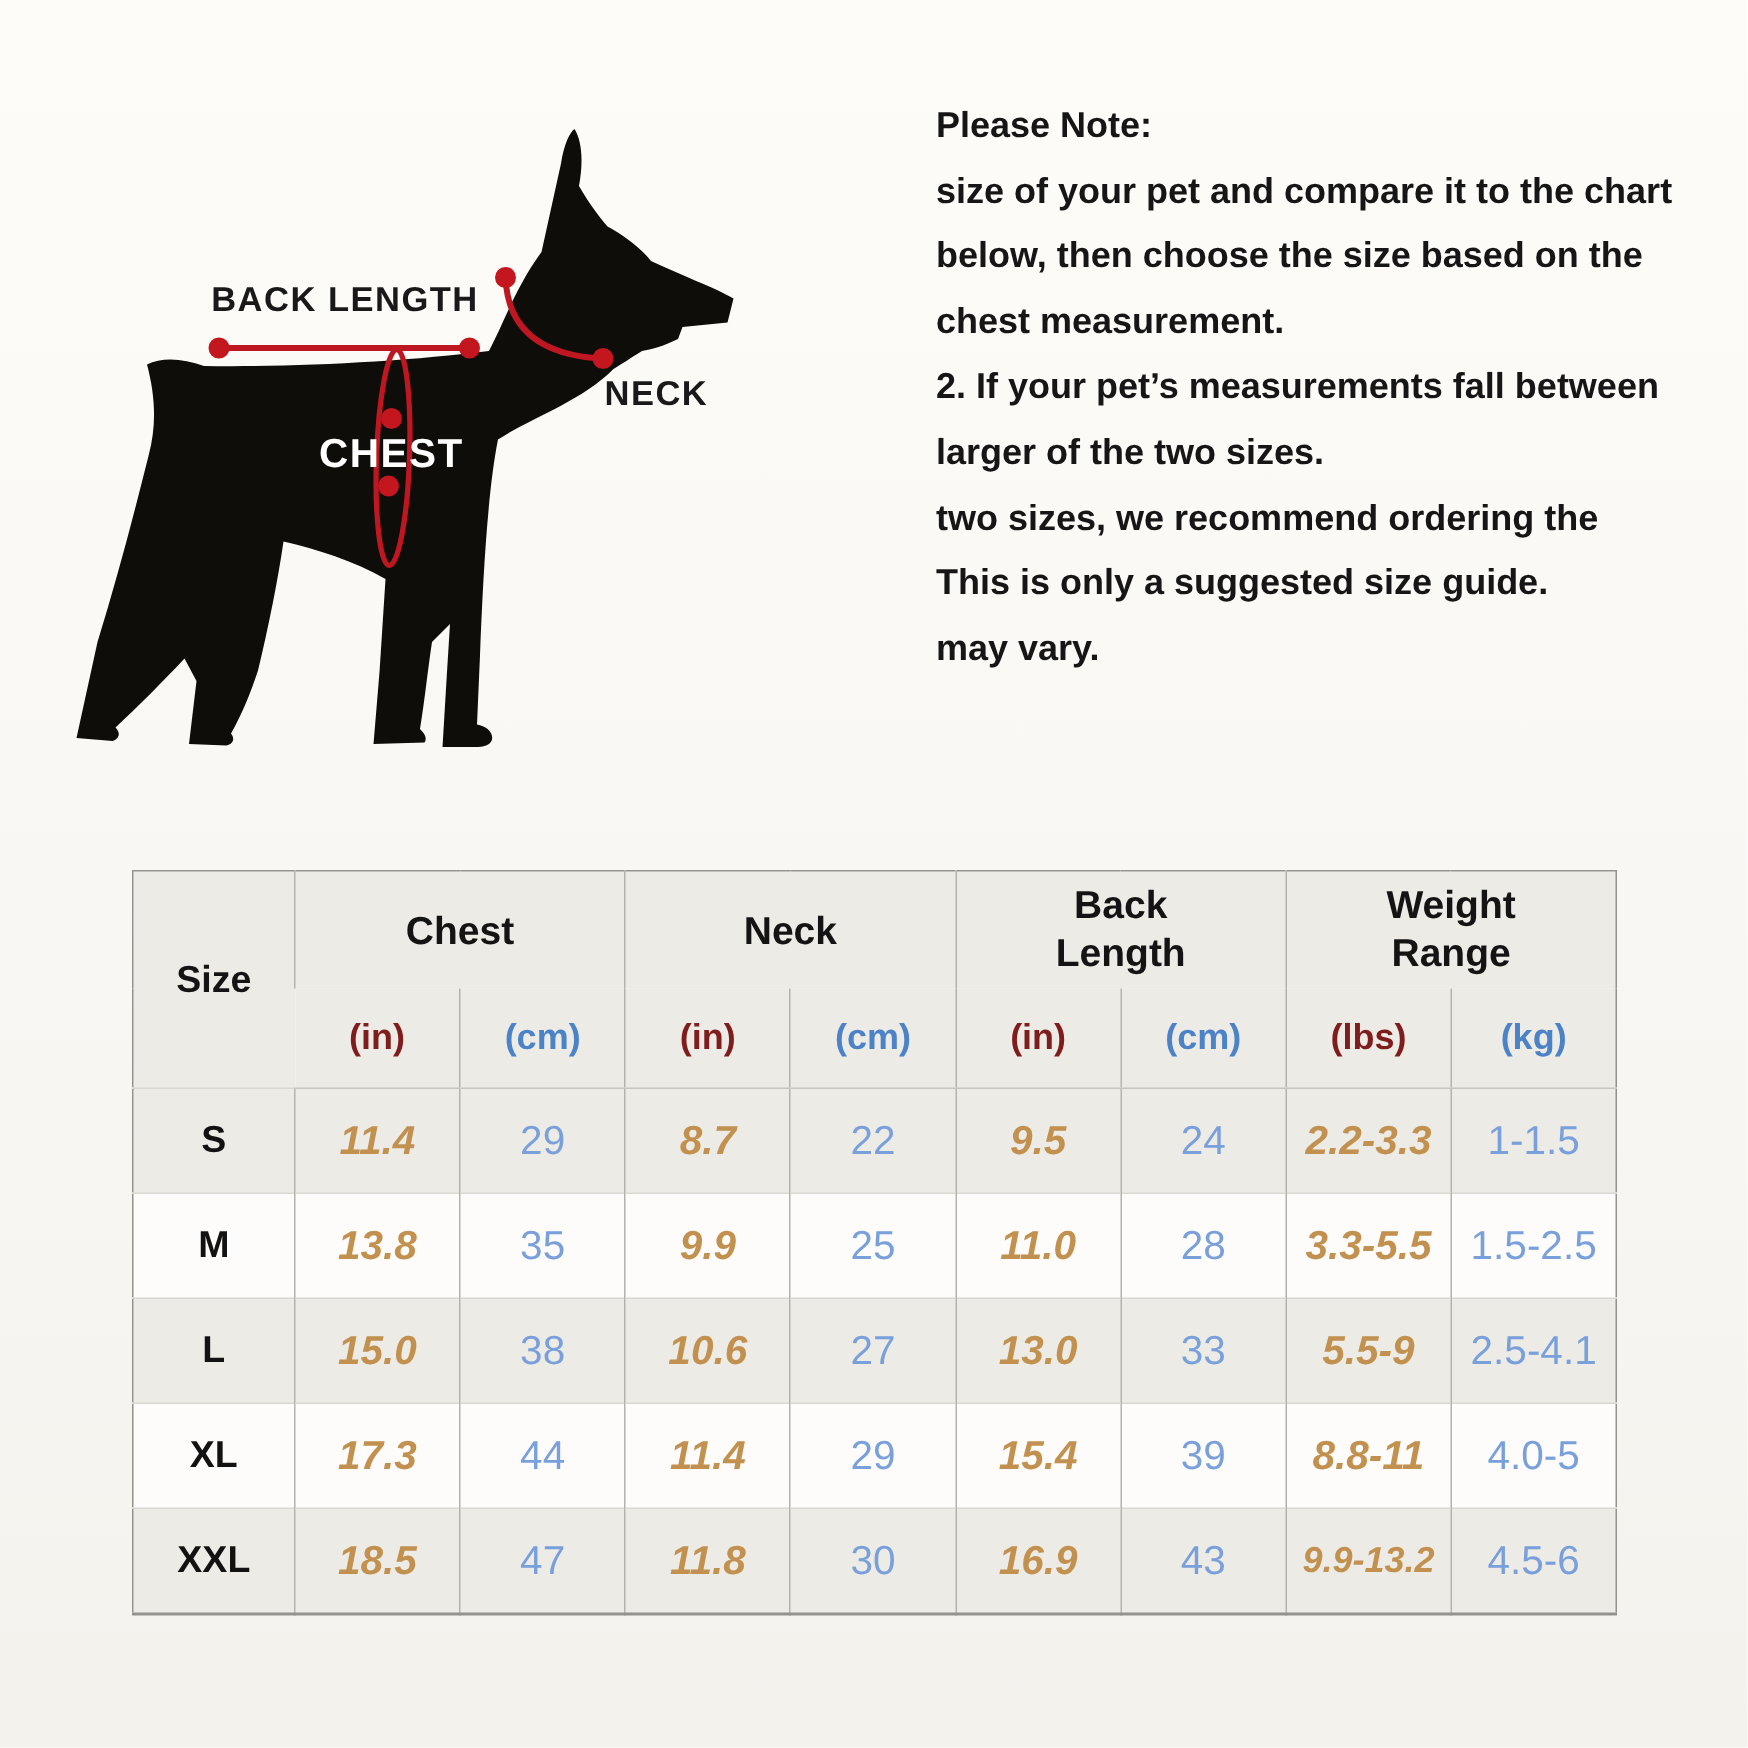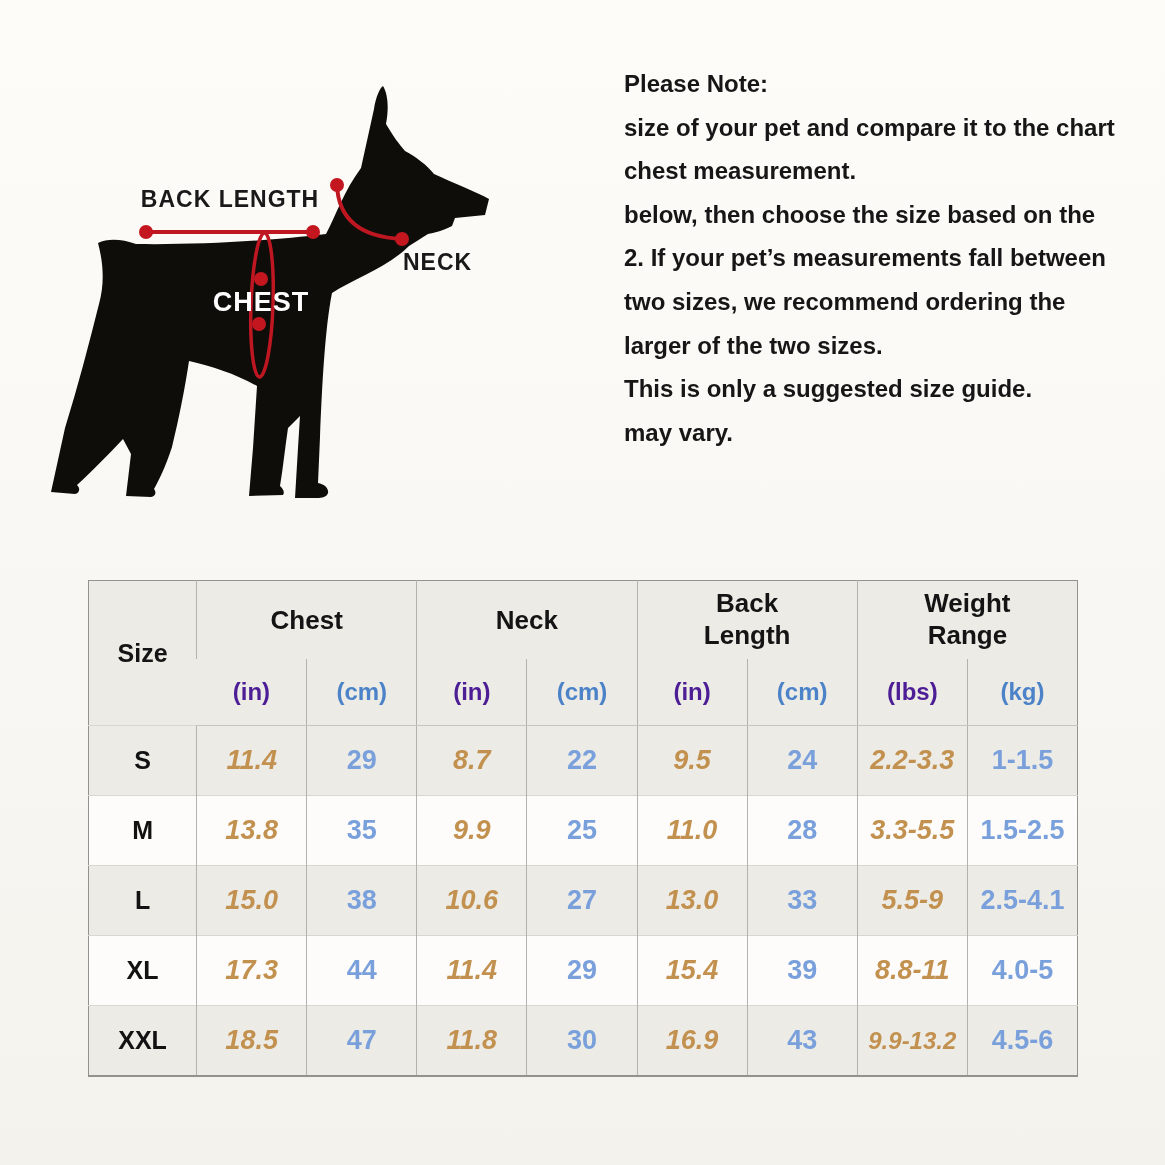--- a/index.html
+++ b/index.html
@@ -78,23 +78,23 @@
   .wrap-narrow { display: block; margin: 0 auto; width: 110px; line-height: 1.22; }
 
   
   tr.data-row td, tr.data-row th { height: 69px; }
   tr.data-row { border-top: 1px solid #d9d7d2; }
   tr.row-odd td, tr.row-odd th { background: #ecebe6; }
   tr.row-even td, tr.row-even th { background: #fdfcfa; }
 
   th.size-cell { font-size: 25px; font-weight: 700; color: #121212; }
   td.v-in { color: #c3914f; font-size: 27px; font-weight: 700; font-style: italic; }
-  td.v-cm { color: #7aa0dc; font-size: 27px; font-weight: 700; }
+  td.v-cm { color: #7aa0dc; font-size: 27px; font-weight: 400; }
   td.small { font-size: 24px; }
-  .u-in { color: #4c1d95; }
+  .u-in { color: #7f1d1d; }
   .u-cm { color: #4b82c8; }
 </style>
 </head>
 <body>
 
 <div id="canvas">
 
   <div class="diagram">
     <svg viewBox="0 0 560 510">
 
@@ -156,25 +156,25 @@
 
       <text class="lbl-black" x="200" y="152" text-anchor="middle">BACK LENGTH</text>
       <text class="lbl-white" x="231" y="256" text-anchor="middle">CHEST</text>
       <text class="lbl-black" x="373" y="215" text-anchor="start">NECK</text>
     </svg>
   </div>
 
   <div class="notes">
     <div class="note-line">Please Note:</div>
     <div class="note-line">size of your pet and compare it to the chart</div>
+    <div class="note-line">below, then choose the size based on the</div>
     <div class="note-line">chest measurement.</div>
-    <div class="note-line">below, then choose the size based on the</div>
     <div class="note-line">2. If your pet’s measurements fall between</div>
+    <div class="note-line">larger of the two sizes.</div>
     <div class="note-line">two sizes, we recommend ordering the</div>
-    <div class="note-line">larger of the two sizes.</div>
     <div class="note-line">This is only a suggested size guide.</div>
     <div class="note-line">may vary.</div>
   </div>
 
   <div class="size-table-wrap">
     <table class="size-table">
       <colgroup>
         <col class="c-size">
           <col class="c-val">
           <col class="c-val">

